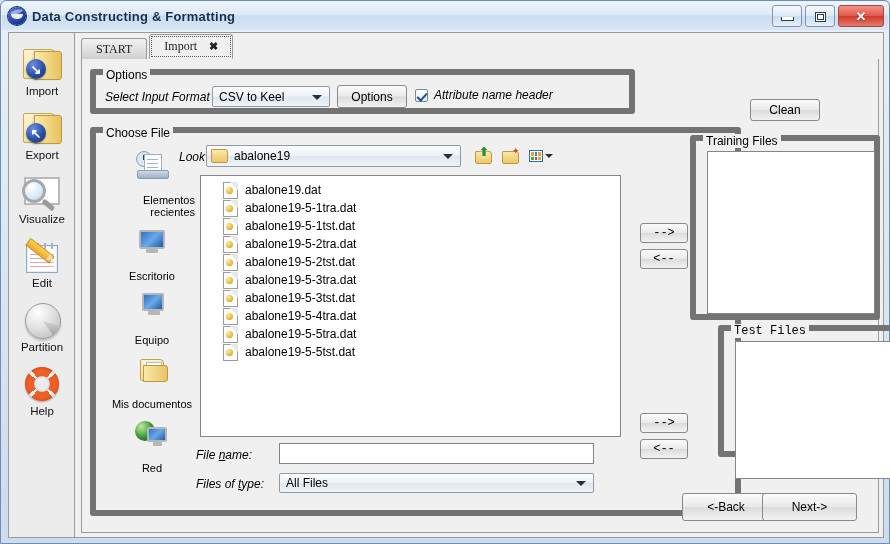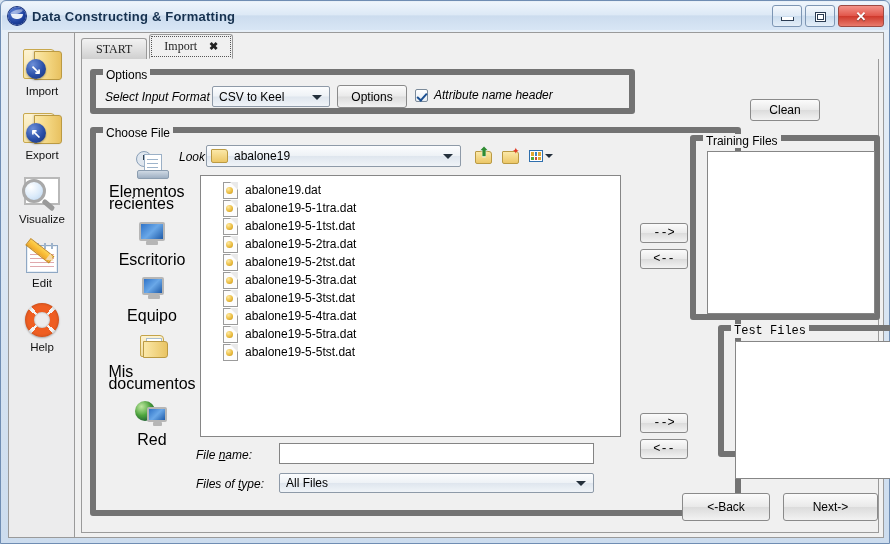--- a/index.html
+++ b/index.html
@@ -320,22 +320,22 @@
   }
   
   .places {
     position: absolute; left: 13px; top: 12px; width: 86px;
   }
   .place {
     width: 86px; padding: 6px 0 3px 0;
     display: flex; flex-direction: column; align-items: center;
   }
   .place-lab {
-    font-size: 16px; color: #000; text-align: left; line-height: 12px;
-    margin-top: 5px;
+    font-size: 11px; color: #000; text-align: right; line-height: 12px;
+    margin-top: 13px;
   }
   .pico { width: 34px; height: 30px; position: relative; }
   .mon {
     position: absolute; left: 4px; top: 3px; width: 26px; height: 19px;
     box-sizing: border-box;
     border: 2px solid #b6b6b6; border-radius: 2px;
     background: linear-gradient(135deg, #2f73c8 0%, #6aa8e8 50%, #1f5ba8 100%);
   }
   .mon-base {
     position: absolute; left: 11px; top: 22px; width: 12px; height: 4px;
@@ -491,20 +491,26 @@
               <span style="left:3px"></span>
                 <span style="left:10px"></span>
                 <span style="left:17px"></span>
                 <span style="left:24px"></span>
             </div>
             <div class="ed-pencil"></div>
           </div>
           <div class="side-label">Edit</div>
         </div>
 
+        <div class="side-item">
+          <div class="side-ico">
+            <div class="pie"></div>
+          </div>
+          <div class="side-label">Partition</div>
+        </div>
 
         <div class="side-item">
           <div class="side-ico">
             <div class="ring"></div>
           </div>
           <div class="side-label">Help</div>
         </div>
 
       </div>
     </div>
@@ -713,20 +719,20 @@
         </div>
 
         <div class="group" style="left:636px; top:266px; width:190px; height:132px;font-family:Liberation Mono, monospace;">
           <div class="glabel">Test Files</div>
           <div class="listbox" style="position:absolute; left:11px; top:10px; width:168px; height:138px;"></div>
         </div>
 
         <div class="btn" style="position:absolute; left:600px; top:434px; width:88px; height:28px;">
           <span>&lt;-Back</span>
         </div>
-        <div class="btn" style="position:absolute; left:701px; top:434px; width:95px; height:28px;">
+        <div class="btn" style="position:absolute; left:680px; top:434px; width:95px; height:28px;">
           <span>Next-&gt;</span>
         </div>
 
       </div>
     </div>
   </div>
 </div>
 
 </body></html>

